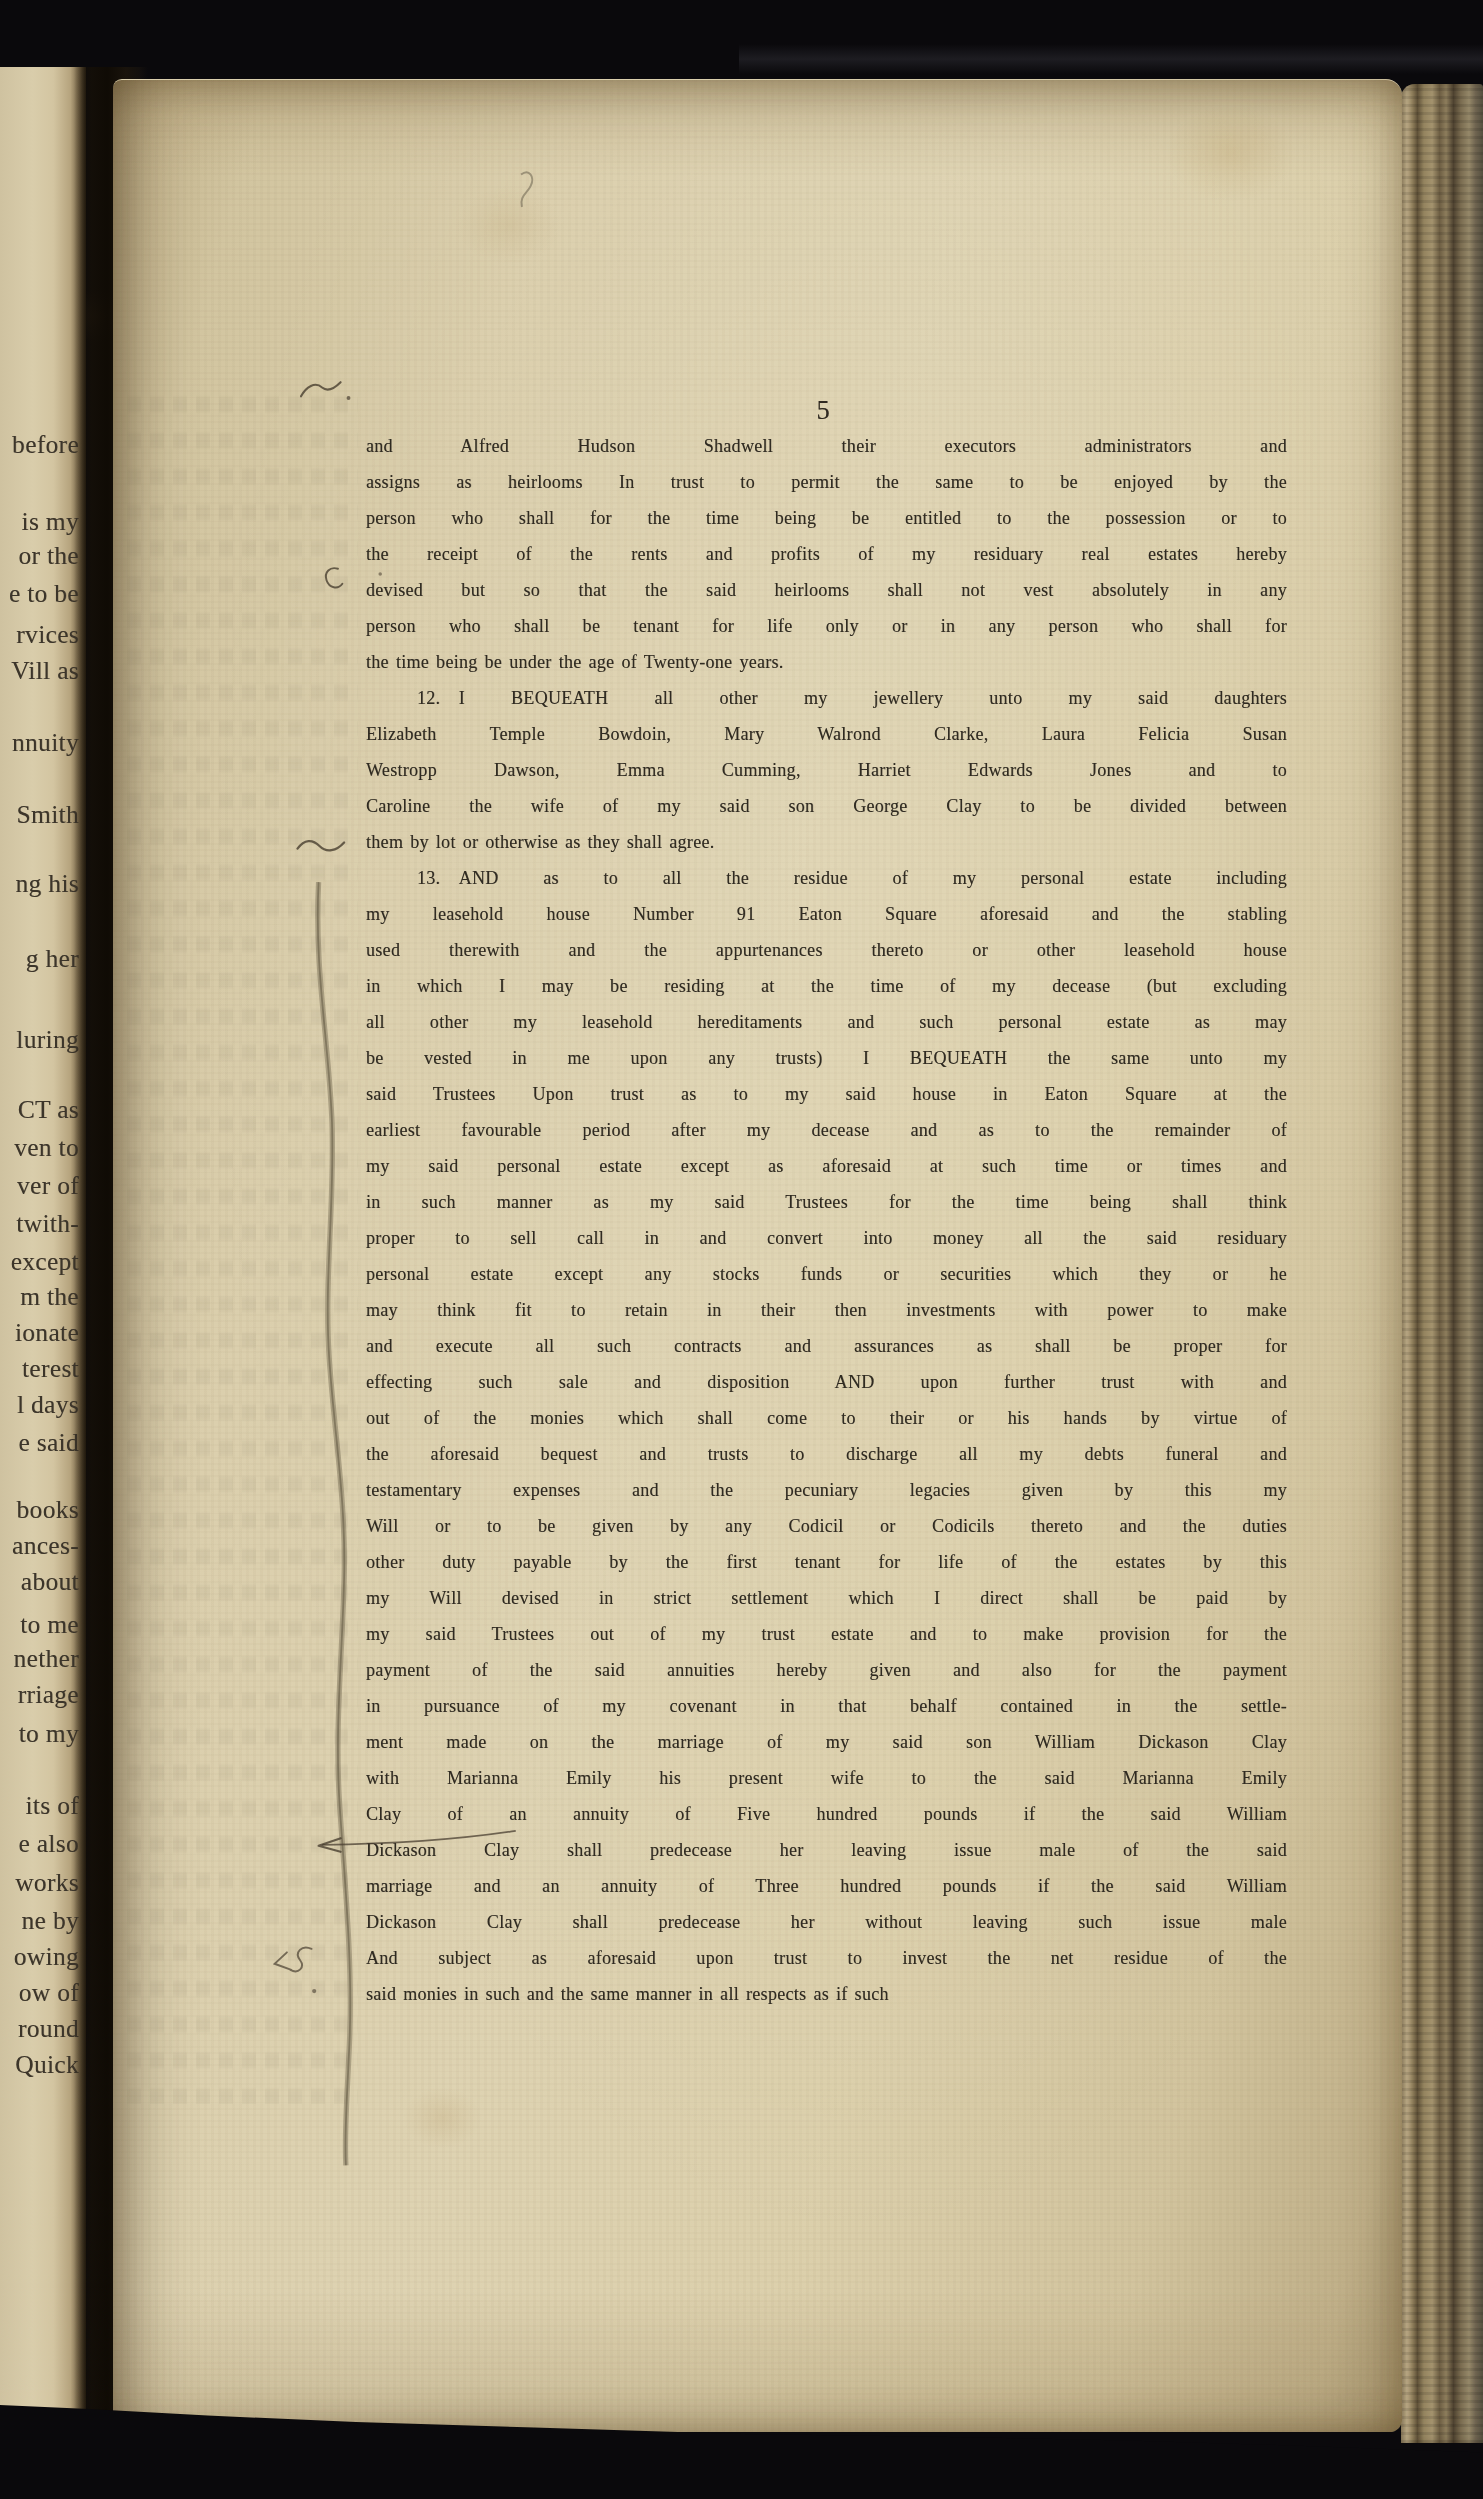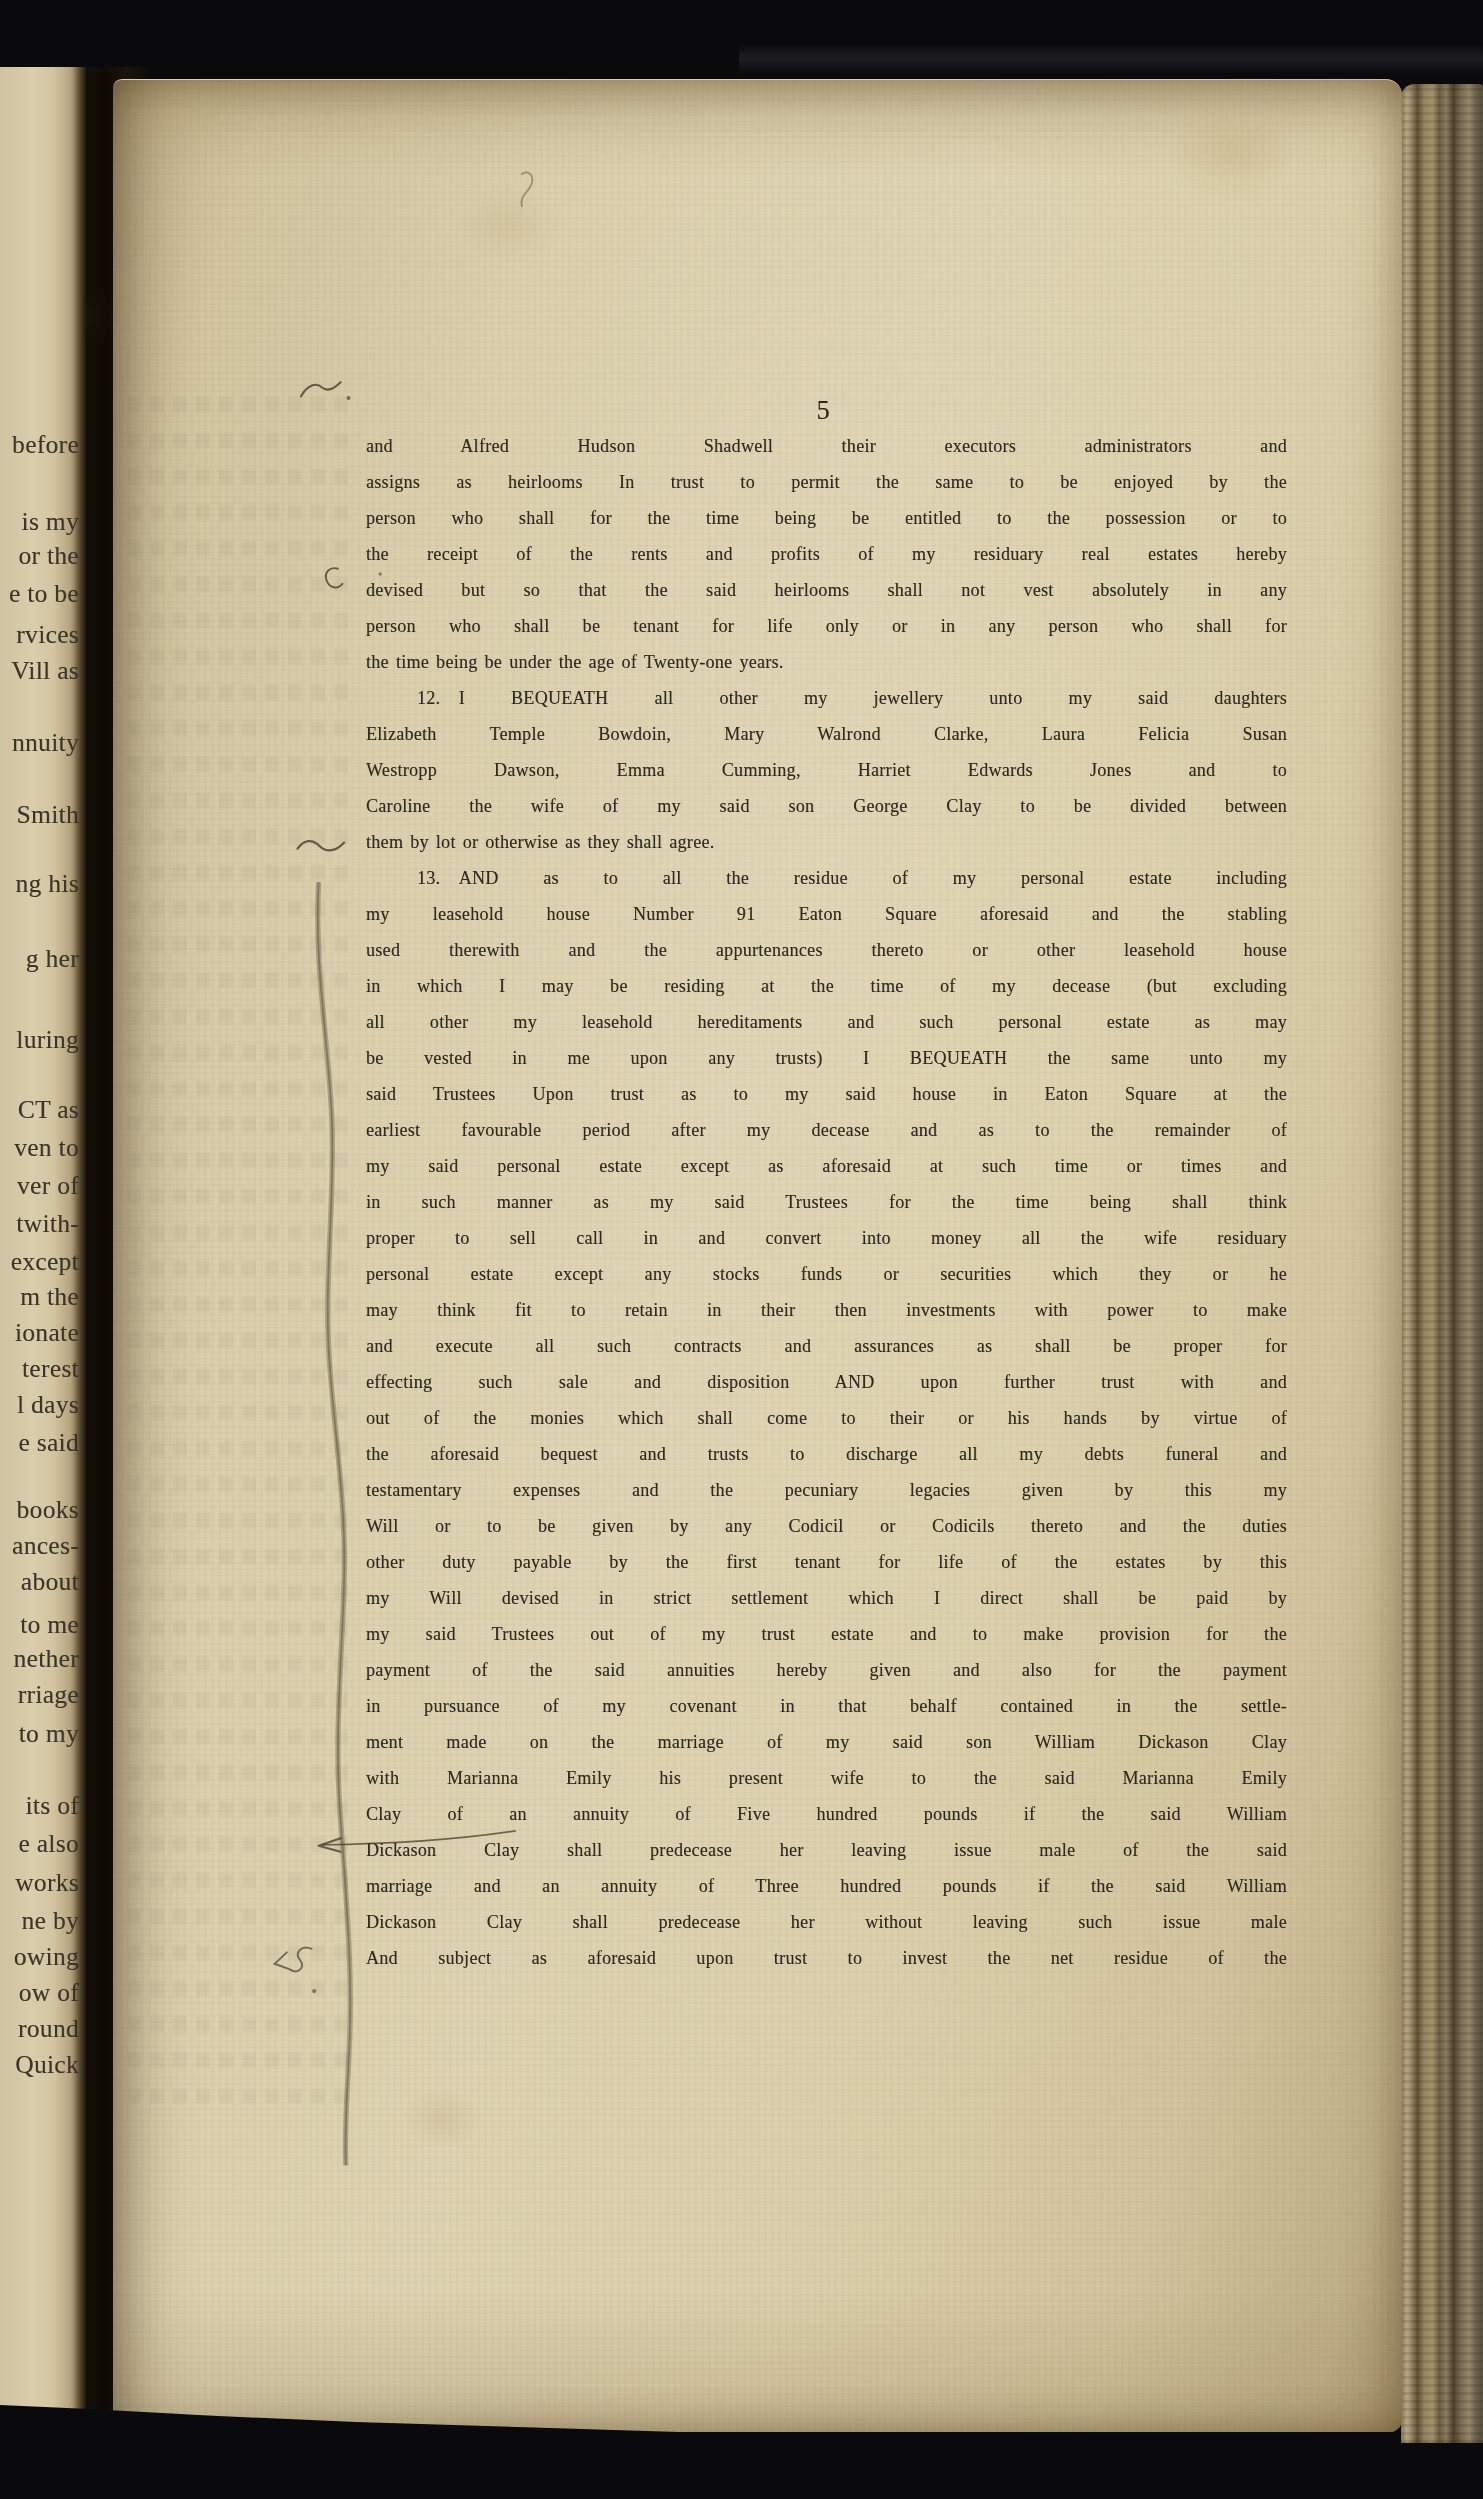--- a/index.html
+++ b/index.html
@@ -191,41 +191,42 @@
       <div class="line indent">13. AND as to all the residue of my personal estate including</div>
       <div class="line">my leasehold house Number 91 Eaton Square aforesaid and the stabling</div>
       <div class="line">used therewith and the appurtenances thereto or other leasehold house</div>
       <div class="line">in which I may be residing at the time of my decease (but excluding</div>
       <div class="line">all other my leasehold hereditaments and such personal estate as may</div>
       <div class="line">be vested in me upon any trusts) I BEQUEATH the same unto my</div>
       <div class="line">said Trustees Upon trust as to my said house in Eaton Square at the</div>
       <div class="line">earliest favourable period after my decease and as to the remainder of</div>
       <div class="line">my said personal estate except as aforesaid at such time or times and</div>
       <div class="line">in such manner as my said Trustees for the time being shall think</div>
-      <div class="line">proper to sell call in and convert into money all the wife residuary</div>
+      <div class="line">proper to sell call in and convert into money all the said residuary</div>
       <div class="line">personal estate except any stocks funds or securities which they or he</div>
       <div class="line">may think fit to retain in their then investments with power to make</div>
       <div class="line">and execute all such contracts and assurances as shall be proper for</div>
       <div class="line">effecting such sale and disposition AND upon further trust with and</div>
       <div class="line">out of the monies which shall come to their or his hands by virtue of</div>
       <div class="line">the aforesaid bequest and trusts to discharge all my debts funeral and</div>
       <div class="line">testamentary expenses and the pecuniary legacies given by this my</div>
       <div class="line">Will or to be given by any Codicil or Codicils thereto and the duties</div>
       <div class="line">other duty payable by the first tenant for life of the estates by this</div>
       <div class="line">my Will devised in strict settlement which I direct shall be paid by</div>
       <div class="line">my said Trustees out of my trust estate and to make provision for the</div>
       <div class="line">payment of the said annuities hereby given and also for the payment</div>
       <div class="line">in pursuance of my covenant in that behalf contained in the settle-</div>
       <div class="line">ment made on the marriage of my said son William Dickason Clay</div>
       <div class="line">with Marianna Emily his present wife to the said Marianna Emily</div>
       <div class="line">Clay of an annuity of Five hundred pounds if the said William</div>
       <div class="line">Dickason Clay shall predecease her leaving issue male of the said</div>
       <div class="line">marriage and an annuity of Three hundred pounds if the said William</div>
       <div class="line">Dickason Clay shall predecease her without leaving such issue male</div>
       <div class="line">And subject as aforesaid upon trust to invest the net residue of the</div>
+      <div class="line para-end">said monies in such and the same manner in all respects as if such</div>
     </div>
 </div>
 <div class="stain s4"></div>
 
 <svg class="marks-svg" viewBox="0 0 1685 2840" xmlns="http://www.w3.org/2000/svg">
 
   <path d="M592,198 c9,-7 16,2 11,13 c-4,9 -13,11 -10,24" fill="none" stroke="rgba(95,88,70,.5)" stroke-width="2.2"></path>
 
   <path d="M342,450 c6,-11 16,-17 24,-10 c6,5 13,2 21,-6" fill="none" stroke="rgba(72,62,48,.8)" stroke-width="2.4" stroke-linecap="round"></path>
   <circle cx="396" cy="452" r="2.2" fill="rgba(72,62,48,.7)"></circle>

